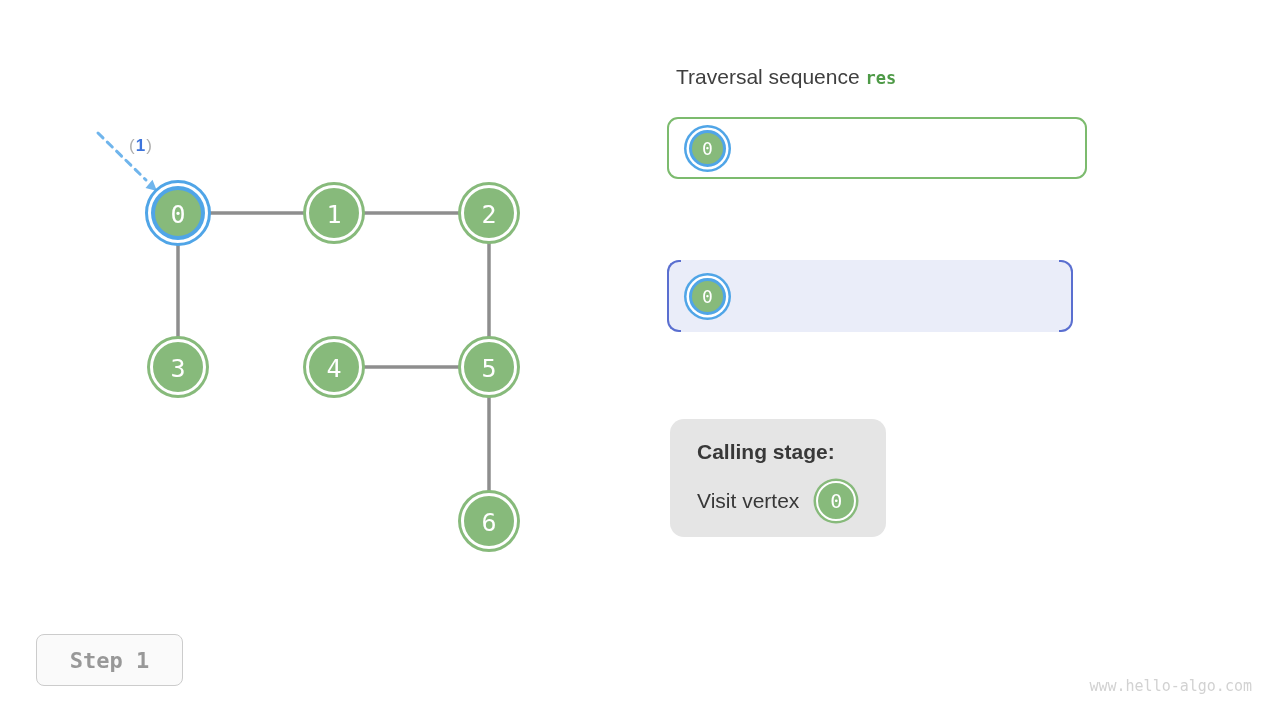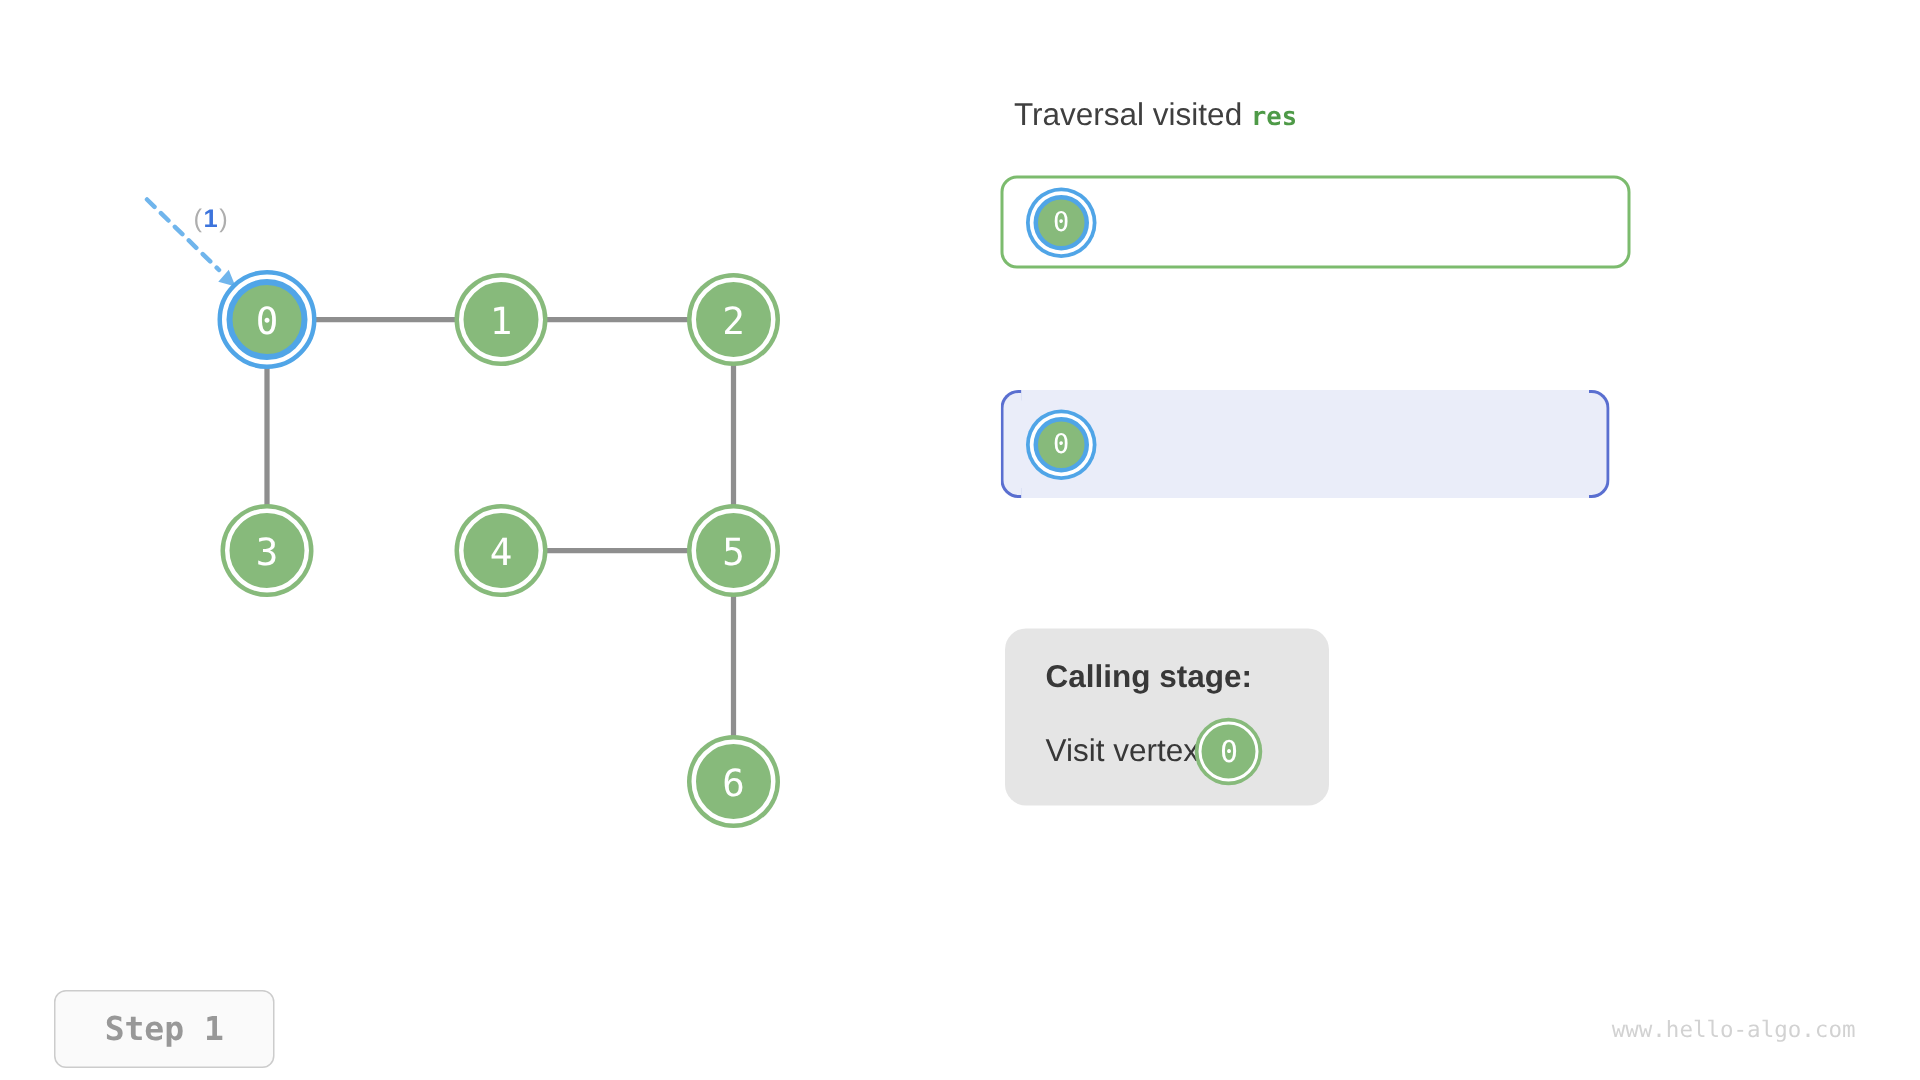--- a/index.html
+++ b/index.html
@@ -40,32 +40,32 @@
   .chip{width:31px;height:31px;border-radius:50%;background:#87ba7b;
         border:3px solid #50a5e7;box-shadow:0 0 0 2.5px #ffffff,0 0 0 5px #50a5e7;
         color:#fff;font-family:"DejaVu Sans Mono",monospace;font-size:18px;
         display:flex;align-items:center;justify-content:center;margin-left:6px;}
 
   
   .calling-box{position:absolute;left:670px;top:419px;width:216px;height:118px;
                background:#e5e5e5;border-radius:14px;box-sizing:border-box;
                padding:21px 26px 0 27px;}
   .calling-title{font-size:21px;font-weight:bold;color:#383838;}
-  .calling-row{display:flex;align-items:center;margin-top:17px;font-size:21px;color:#383838;}
+  .calling-row{display:flex;align-items:center;gap:17px;margin-top:17px;font-size:21px;color:#383838;}
   .mini-node{width:36px;height:36px;border-radius:50%;background:#87ba7b;
              border:2.5px solid #ffffff;box-shadow:0 0 0 2.5px #87ba7b;
              color:#fff;font-family:"DejaVu Sans Mono",monospace;font-size:20px;
              display:flex;align-items:center;justify-content:center;}
 
   
-  .step-box{position:absolute;left:36px;top:660px;width:145px;height:50px;
+  .step-box{position:absolute;left:36px;top:634px;width:145px;height:50px;
             background:#fafafa;border:1.5px solid #cccccc;border-radius:8px;
             display:flex;align-items:center;justify-content:center;
             font-family:"DejaVu Sans Mono",monospace;font-weight:bold;font-size:22px;color:#989898;}
-  .watermark{position:absolute;right:43px;top:677px;font-family:"DejaVu Sans Mono",monospace;
+  .watermark{position:absolute;right:28px;top:677px;font-family:"DejaVu Sans Mono",monospace;
              font-size:15px;color:#d2d2d2;}
 </style>
 </head>
 <body>
 
 <div class="stage">
 
   <svg id="graph" width="620" height="620">
       <line x1="178" y1="213" x2="334" y2="213" stroke="#8e8e8e" stroke-width="3.5"></line>
       <line x1="334" y1="213" x2="489" y2="213" stroke="#8e8e8e" stroke-width="3.5"></line>
@@ -108,21 +108,21 @@
       <g>
         <circle cx="489" cy="521" r="31" fill="#87ba7b"></circle>
         <circle cx="489" cy="521" r="26.5" fill="none" stroke="#ffffff" stroke-width="3"></circle>
         <text x="489" y="522" text-anchor="middle" dominant-baseline="central" fill="#ffffff" font-size="25" font-family="DejaVu Sans Mono, monospace">6</text>
       </g>
     </svg>
 
   <div class="arrow-label"><span class="paren">(</span><span class="num">1</span><span class="paren">)</span></div>
 
   <div class="panel-title" id="res-title">
-    <span>Traversal visited</span>
+    <span>Traversal sequence</span>
     <span class="var var-green">res</span>
   </div>
 
   <div class="res-box" id="res-box">
       <div class="chip">0</div>
     </div>
 
 
   <div class="visited-box">
     <div class="bracket left"></div>

